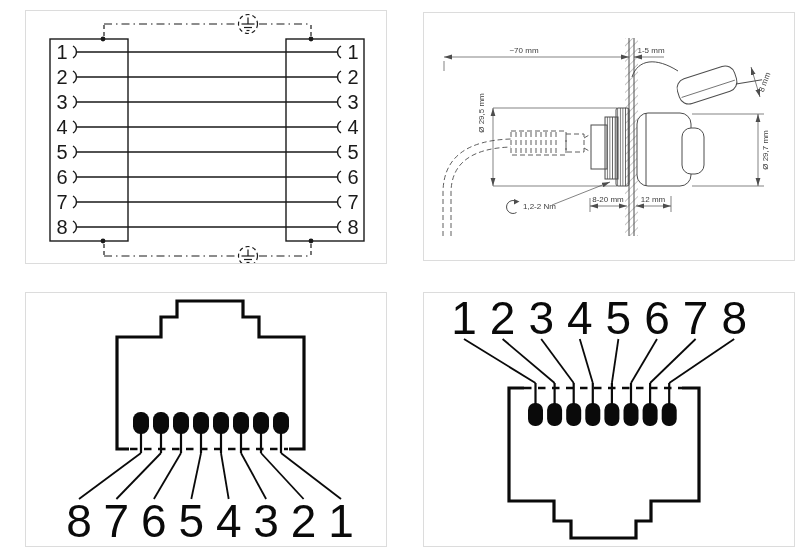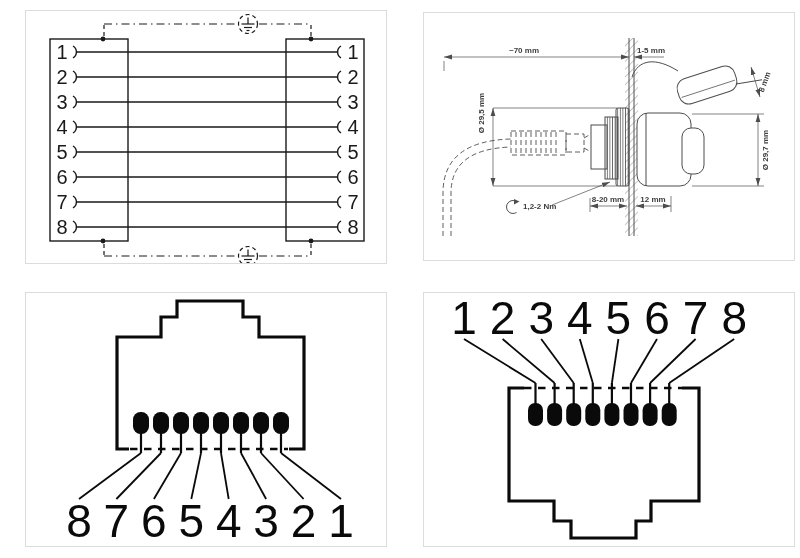--- a/index.html
+++ b/index.html
@@ -1,20 +1,20 @@
 <!DOCTYPE html>
 <html><head>
 <meta charset="utf-8">
 <style>
   html,body{margin:0;padding:0;background:#ffffff;}
   .stage{position:relative;width:800px;height:558px;background:#ffffff;overflow:hidden;
          font-family:"Liberation Sans",sans-serif;}
   .panel{position:absolute;background:#ffffff;border:1px solid #dcdcdc;}
   #panel-wiring{left:25px;top:10px;width:360px;height:252px;}
-  #panel-mounting{left:423px;top:12px;width:370px;height:247px;font-weight:bold;}
+  #panel-mounting{left:423px;top:12px;width:370px;height:247px;}
   #panel-jack{left:25px;top:292px;width:360px;height:253px;}
   #panel-plug{left:423px;top:292px;width:370px;height:253px;}
   svg{display:block;width:100%;height:100%;}
   svg text{font-family:"Liberation Sans",sans-serif;}
   .schem{stroke:#1a1a1a;stroke-width:1.4;fill:none;}
   .schem-thin{stroke:#1a1a1a;stroke-width:1.2;fill:none;}
   .pinnum{fill:#1a1a1a;font-size:20px;}
   .mech{stroke:#4d4d4d;stroke-width:1;fill:none;}
   .mech-thin{stroke:#4d4d4d;stroke-width:0.7;fill:none;}
   .mech-dash{stroke:#4d4d4d;stroke-width:0.9;fill:none;stroke-dasharray:5 3;}

